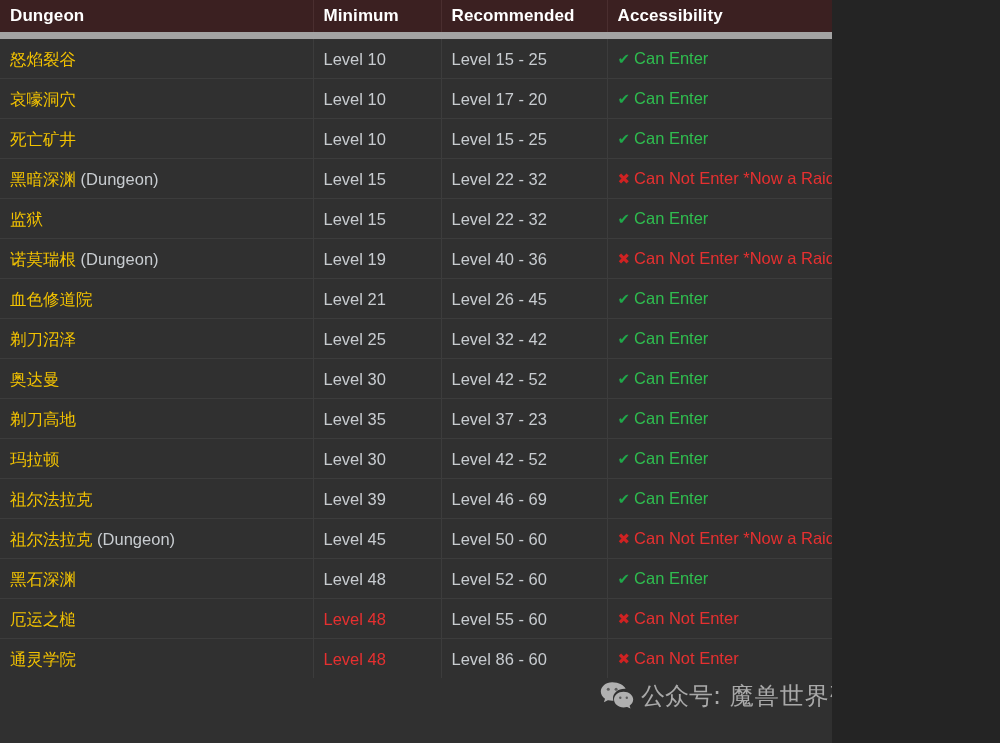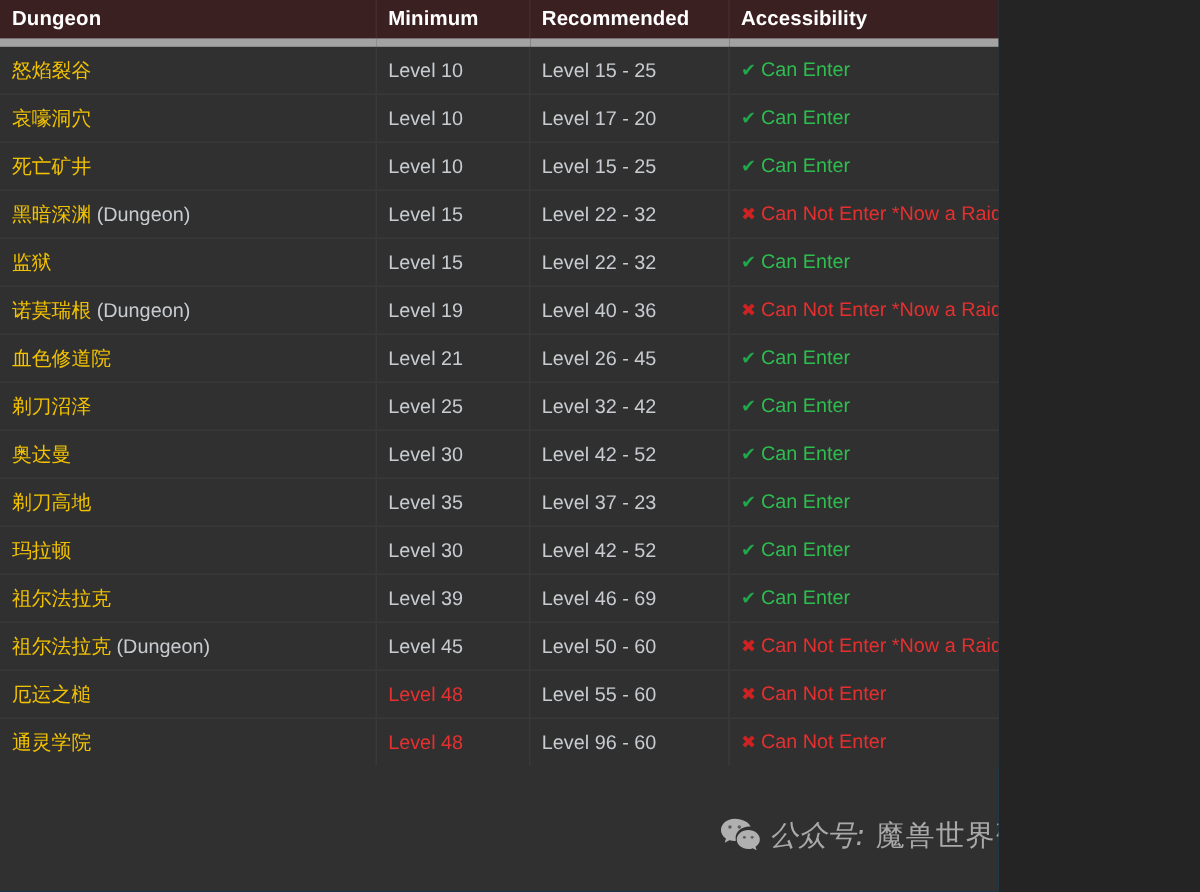--- a/index.html
+++ b/index.html
@@ -129,21 +129,21 @@
     position: relative;
   }
   .watermark .wm-text {
     color: #d8d8d8;
     font-size: 24px;
     line-height: 30px;
     white-space: nowrap;
     font-family: "DejaVu Sans", "Liberation Sans", sans-serif;
     letter-spacing: 1px;
   }
-  .watermark .wm-text .label { letter-spacing: 0px; font-style: italic; }
+  .watermark .wm-text .label { letter-spacing: 0px; }
 </style>
 </head>
 <body>
 
 <div id="page">
 
   <div class="table-wrap">
     <table class="dungeons">
       <colgroup>
         <col class="c-dungeon">
@@ -232,29 +232,35 @@
             <td><span class="lvl">Level 46 - 69</span></td>
             <td><span class="mark ok">✔</span><span class="acc-ok">Can Enter</span></td>
           </tr>
           <tr>
             <td class="cell-name"><span>祖尔法拉克</span><span class="suffix"> (Dungeon)</span></td>
             <td><span class="lvl">Level 45</span></td>
             <td><span class="lvl">Level 50 - 60</span></td>
             <td><span class="mark no">✖</span><span class="acc-no">Can Not Enter *Now a Raid</span></td>
           </tr>
           <tr>
+            <td class="cell-name"><span>黑石深渊</span></td>
+            <td><span class="lvl">Level 48</span></td>
+            <td><span class="lvl">Level 52 - 60</span></td>
+            <td><span class="mark ok">✔</span><span class="acc-ok">Can Enter</span></td>
+          </tr>
+          <tr>
             <td class="cell-name"><span>厄运之槌</span></td>
             <td><span class="lvl warn">Level 48</span></td>
             <td><span class="lvl">Level 55 - 60</span></td>
             <td><span class="mark no">✖</span><span class="acc-no">Can Not Enter</span></td>
           </tr>
           <tr>
             <td class="cell-name"><span>通灵学院</span></td>
             <td><span class="lvl warn">Level 48</span></td>
-            <td><span class="lvl">Level 96 - 60</span></td>
+            <td><span class="lvl">Level 86 - 60</span></td>
             <td><span class="mark no">✖</span><span class="acc-no">Can Not Enter</span></td>
           </tr>
         </tbody>
     </table>
   </div>
 
   <div class="gutter"></div>
 
   <div class="watermark">
     <span class="wc-logo">

